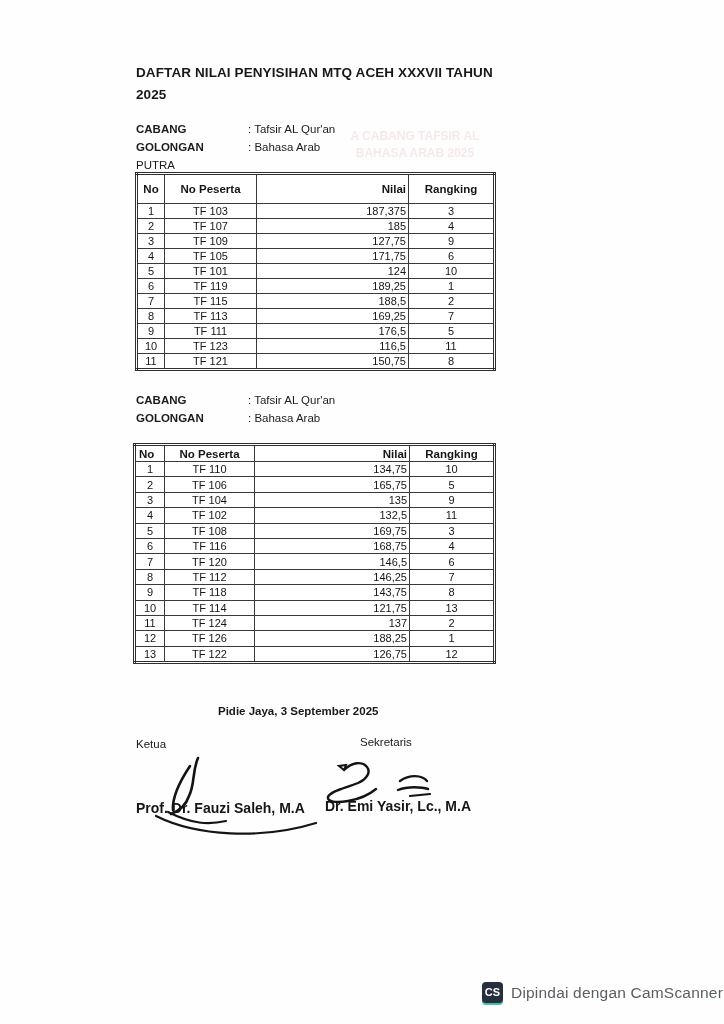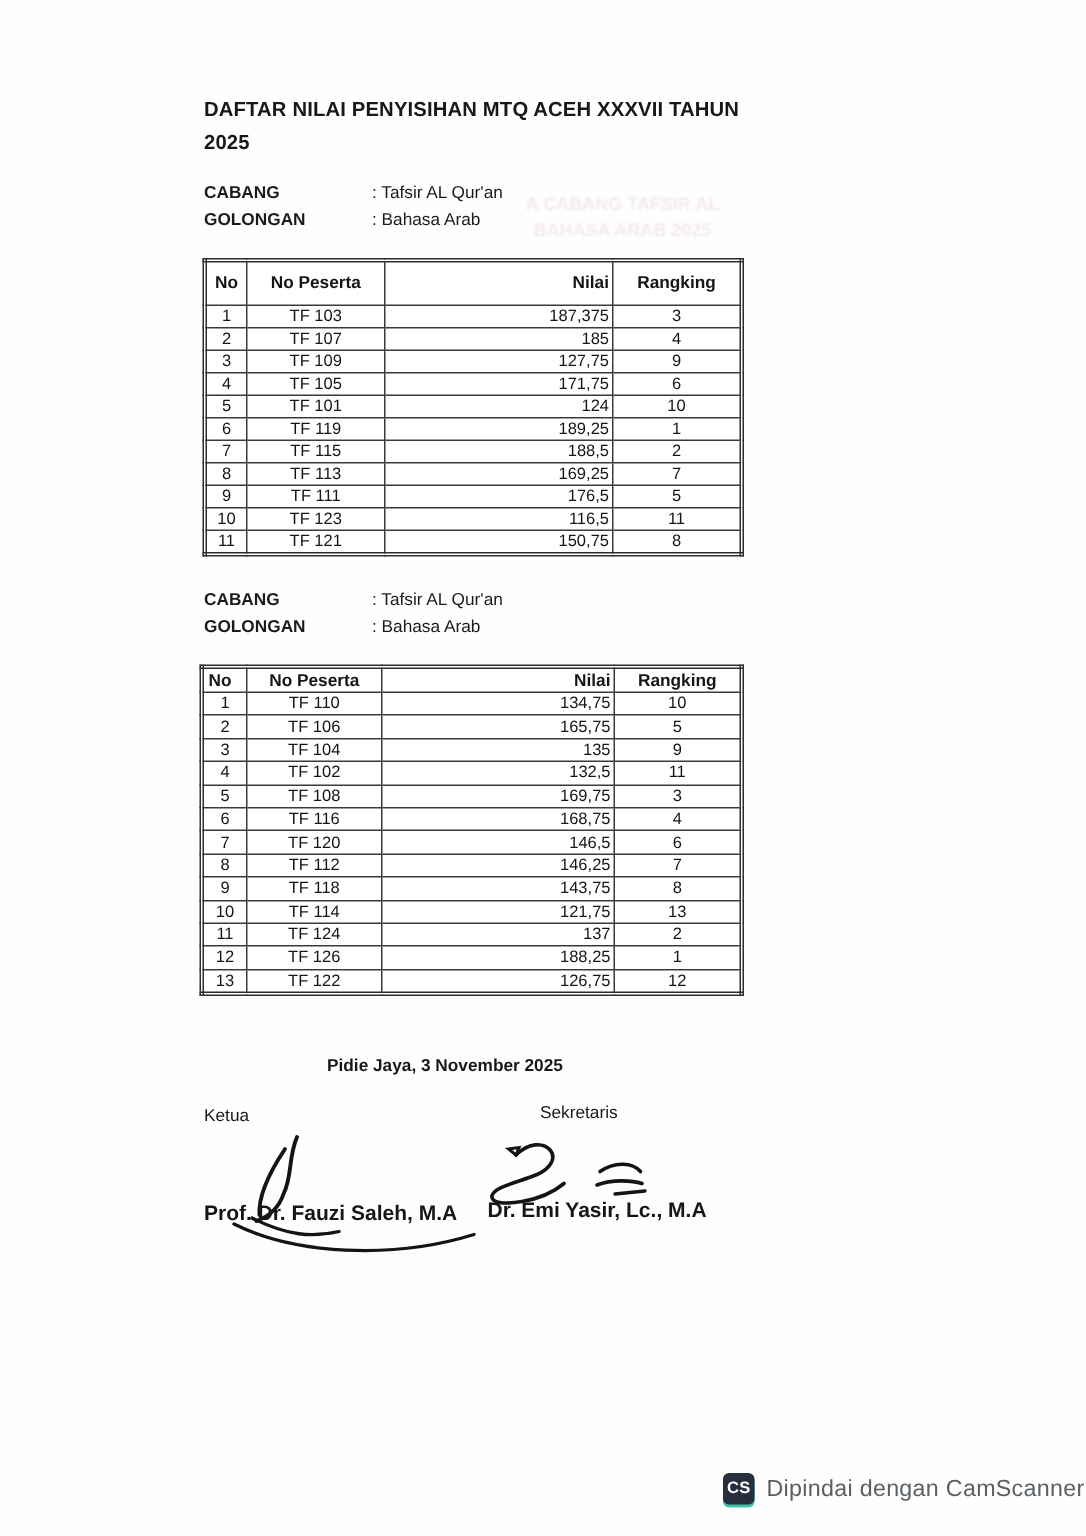--- a/index.html
+++ b/index.html
@@ -100,20 +100,21 @@
 
   <div class="meta meta-1">
     <div class="row">
       <span class="lbl">CABANG</span>
       <span class="val">: Tafsir AL Qur'an</span>
     </div>
     <div class="row">
       <span class="lbl">GOLONGAN</span>
       <span class="val">: Bahasa Arab</span>
     </div>
+    <div class="cat">PUTRA</div>
   </div>
 
   <table class="score" id="table-putra">
     <colgroup>
         <col style="width:28px">
         <col style="width:92px">
         <col style="width:152px">
         <col style="width:86px">
       </colgroup>
     <thead>
@@ -295,21 +296,21 @@
         </tr>
         <tr>
           <td class="c0">13</td>
           <td class="c1">TF 122</td>
           <td class="c2">126,75</td>
           <td class="c3">12</td>
         </tr>
       </tbody>
   </table>
 
-  <div class="date-line">Pidie Jaya, 3 November 2025</div>
+  <div class="date-line">Pidie Jaya, 3 September 2025</div>
   <div class="role role-ketua">Ketua</div>
   <div class="role role-sekretaris">Sekretaris</div>
 
   <div class="sig sig-ketua">
     <svg width="175" height="88" viewBox="0 0 175 88">
       <path d="M44,16 C36,28 26,46 27,60" stroke-width="2.6"></path>
       <path d="M52,8 C46,22 49,34 43,46 C40,55 33,61 25,64" stroke-width="2.6"></path>
       <path d="M22,62 C46,74 62,75 80,71" stroke-width="2.2"></path>
       <path d="M10,66 C50,86 115,90 170,73" stroke-width="2.2"></path>
     </svg>

